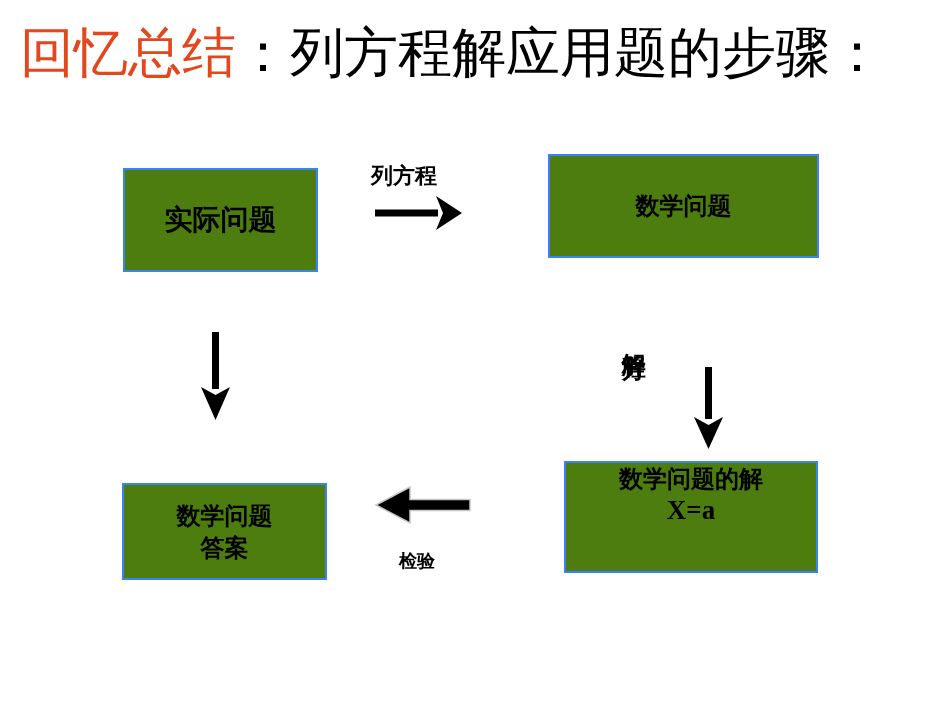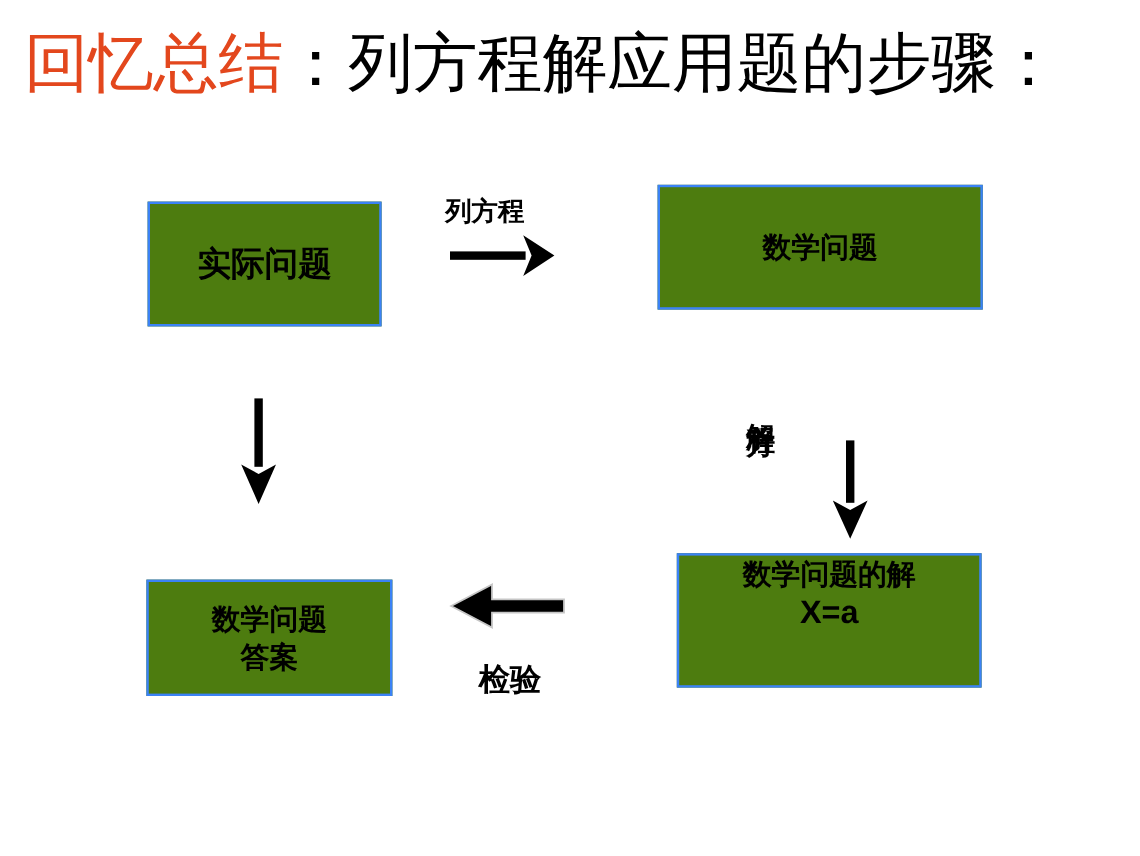--- a/index.html
+++ b/index.html
@@ -43,34 +43,34 @@
     color: #000000;
     font-weight: bold;
     line-height: 1.32;
   }
   .box-real    { left: 123px; top: 168px; width: 195px; height: 104px; font-size: 28px; }
   .box-math    { left: 548px; top: 154px; width: 271px; height: 104px; font-size: 24px; }
   .box-solution{ left: 564px; top: 461px; width: 254px; height: 112px; font-size: 24px;
                  justify-content: flex-start; padding-top: 0; }
   .box-answer  { left: 122px; top: 483px; width: 205px; height: 97px;  font-size: 24px; }
   .solution-eq {
-    font-family: Liberation Sans, sans-serif;
+    font-family: Liberation Serif, serif;
     font-weight: bold;
     font-size: 27px;
     line-height: 1.15;
   }
   .arrow-label {
     position: absolute;
     color: #000000;
     font-weight: bold;
     font-size: 22px;
     white-space: nowrap;
   }
   .label-make  { left: 371px; top: 161px; }
-  .label-check { left: 399px; top: 549px; font-size: 26px; }
+  .label-check { left: 399px; top: 549px; font-size: 18px; }
   .label-solve {
     left: 616px; top: 334px;
     writing-mode: vertical-rl;
     height: 56px;
     font-size: 24px;
     line-height: 1.45;
     letter-spacing: 2px;
   }
   .arrows {
     position: absolute;

